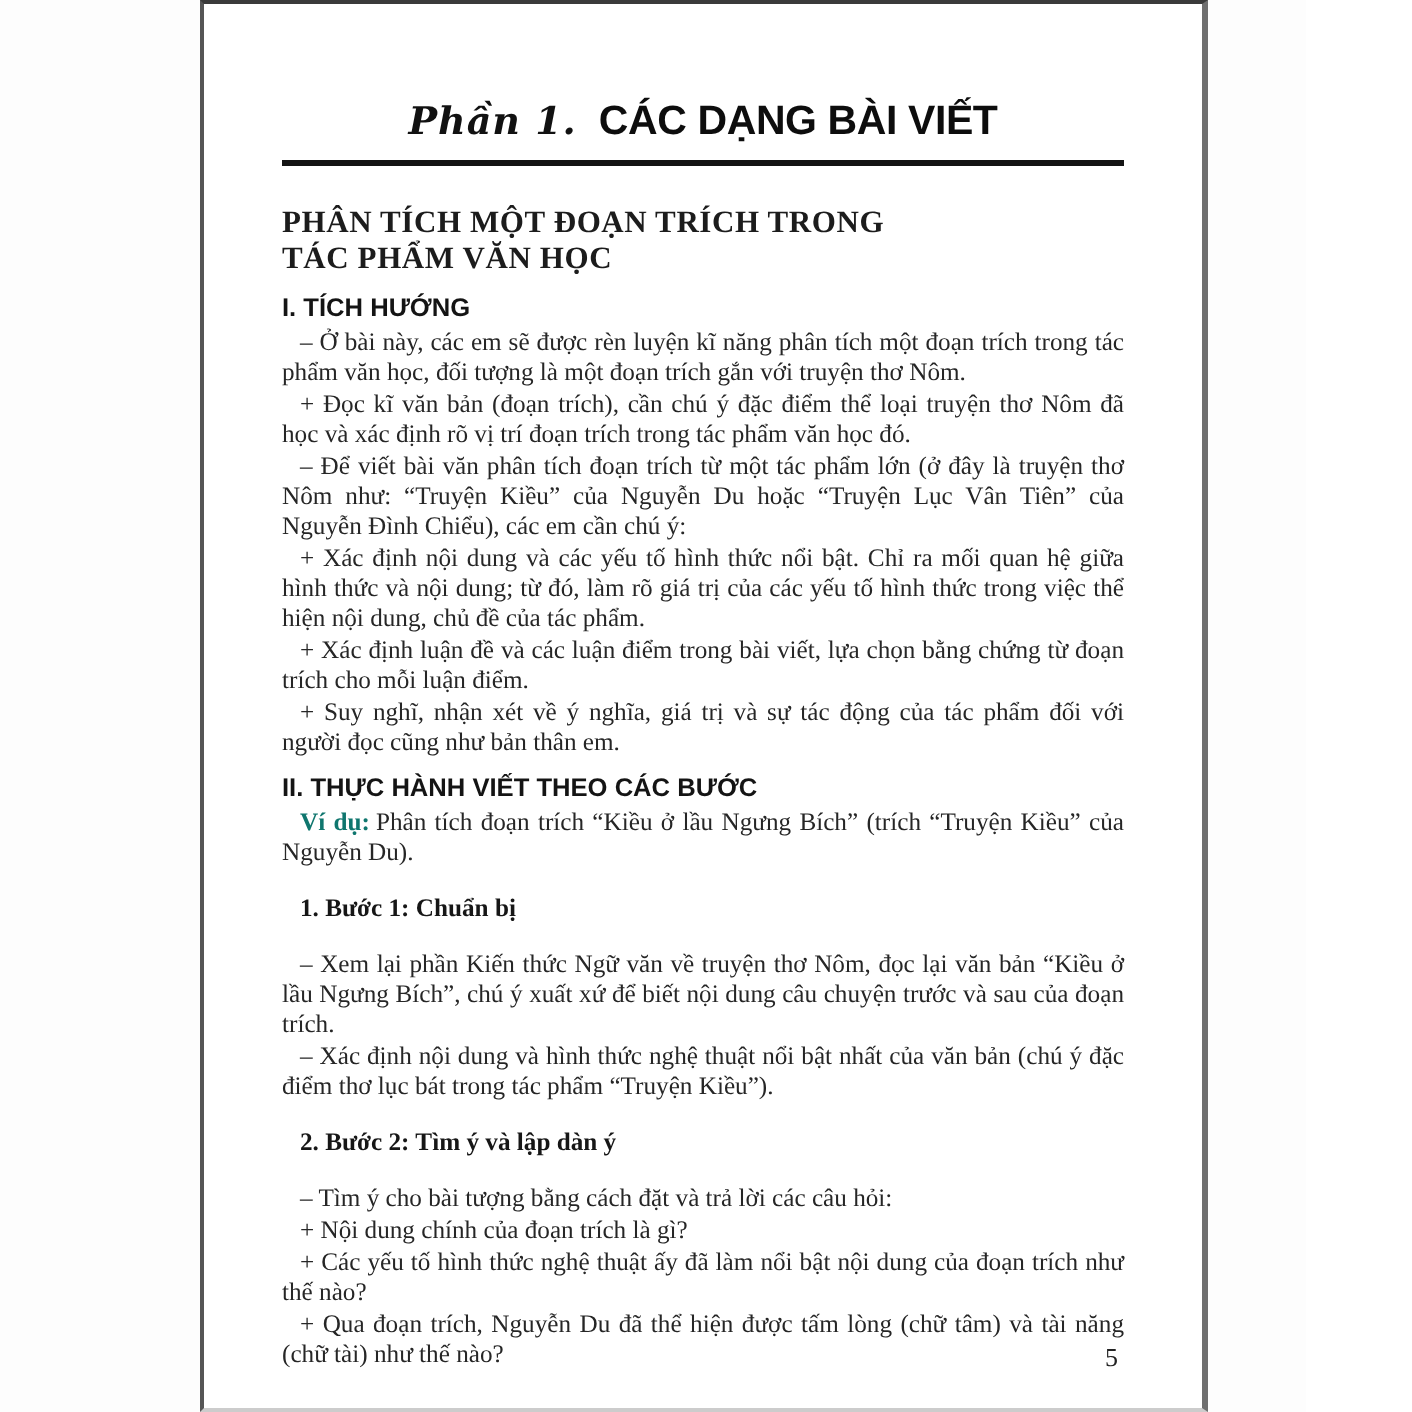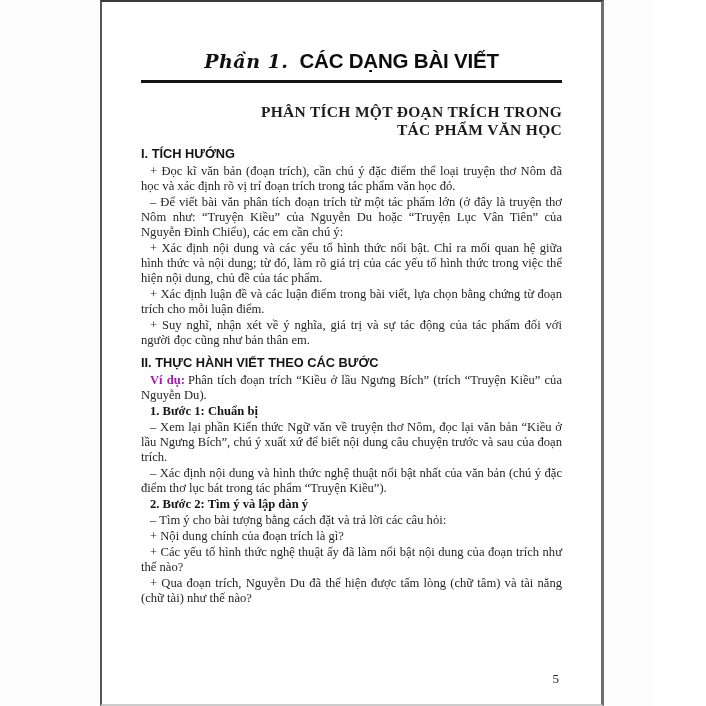--- a/index.html
+++ b/index.html
@@ -22,34 +22,34 @@
     font-family:"DejaVu Serif", serif; font-style:italic; font-weight:700;
     font-size:19px; letter-spacing:0.5px; margin-right:7px; color:#111;
   }
   .part-title {
     font-family:"Liberation Sans", sans-serif; font-weight:700;
     font-size:20.5px; letter-spacing:-0.2px; color:#0d0d0d;
   }
   .rule { height:3px; background:#141414; margin-top:4px; }
 
   .lesson-title {
-    margin-top:20px; text-align:right; font-weight:700;
+    margin-top:20px; text-align:left; font-weight:700;
     font-size:15.5px; line-height:18px; letter-spacing:0.3px; color:#1c1c1c;
   }
 
   .h-sans {
     font-family:"Liberation Sans", sans-serif; font-weight:700;
     font-size:12.8px; line-height:15px; margin:7px 0 3px 0; color:#141414;
   }
   .para {
     font-size:12.6px; line-height:15px; text-align:justify; text-indent:9px;
     margin:1px 0; color:#262626;
   }
-  .para.bold { font-weight:700; color:#161616; margin:1px 0; }
-  .para b { margin-right:3px; color:#a21caf; }
+  .para.bold { font-weight:700; color:#161616; margin:13px 0; }
+  .para b { margin-right:3px; color:#0f766e; }
 
   .page-num {
     position:absolute; right:42px; top:669px;
     font-size:13px; color:#222;
   }
 </style>
 </head>
 <body>
 
 <div class="stage">
@@ -61,20 +61,21 @@
         <span class="part-title">CÁC DẠNG BÀI VIẾT</span>
       </div>
       <div class="rule"></div>
 
       <div class="lesson-title">
         <div>PHÂN TÍCH MỘT ĐOẠN TRÍCH TRONG</div>
         <div>TÁC PHẨM VĂN HỌC</div>
       </div>
 
       <div class="h-sans">I. TÍCH HƯỚNG</div>
+      <p class="para">– Ở bài này, các em sẽ được rèn luyện kĩ năng phân tích một đoạn trích trong tác phẩm văn học, đối tượng là một đoạn trích gắn với truyện thơ Nôm.</p>
       <p class="para">+ Đọc kĩ văn bản (đoạn trích), cần chú ý đặc điểm thể loại truyện thơ Nôm đã học và xác định rõ vị trí đoạn trích trong tác phẩm văn học đó.</p>
       <p class="para">– Để viết bài văn phân tích đoạn trích từ một tác phẩm lớn (ở đây là truyện thơ Nôm như: “Truyện Kiều” của Nguyễn Du hoặc “Truyện Lục Vân Tiên” của Nguyễn Đình Chiểu), các em cần chú ý:</p>
       <p class="para">+ Xác định nội dung và các yếu tố hình thức nổi bật. Chỉ ra mối quan hệ giữa hình thức và nội dung; từ đó, làm rõ giá trị của các yếu tố hình thức trong việc thể hiện nội dung, chủ đề của tác phẩm.</p>
       <p class="para">+ Xác định luận đề và các luận điểm trong bài viết, lựa chọn bằng chứng từ đoạn trích cho mỗi luận điểm.</p>
       <p class="para">+ Suy nghĩ, nhận xét về ý nghĩa, giá trị và sự tác động của tác phẩm đối với người đọc cũng như bản thân em.</p>
 
       <div class="h-sans">II. THỰC HÀNH VIẾT THEO CÁC BƯỚC</div>
       <p class="para"><b>Ví dụ:</b><span>Phân tích đoạn trích “Kiều ở lầu Ngưng Bích” (trích “Truyện Kiều” của Nguyễn Du).</span></p>
 
       <p class="para bold">1. Bước 1: Chuẩn bị</p>

